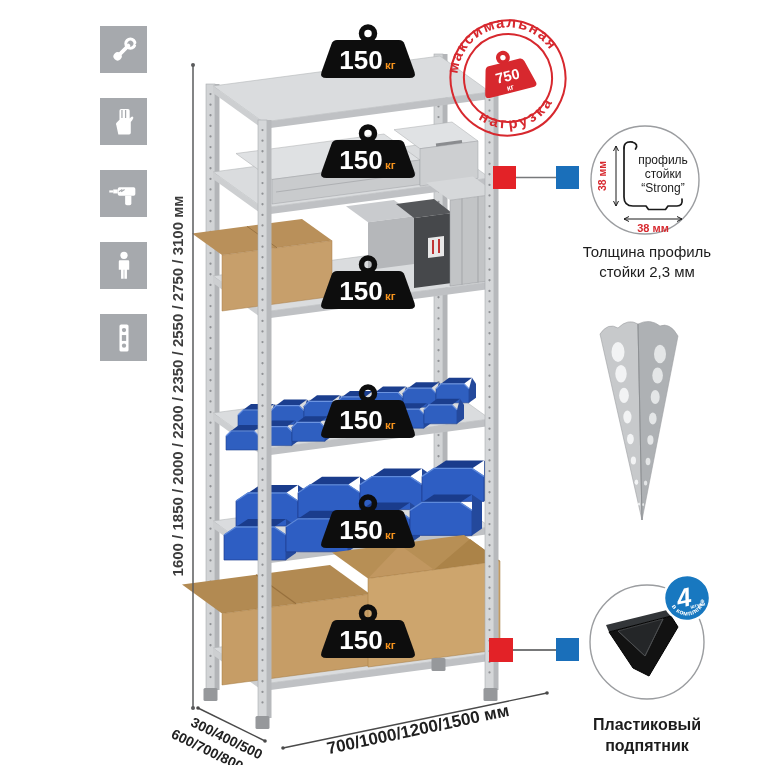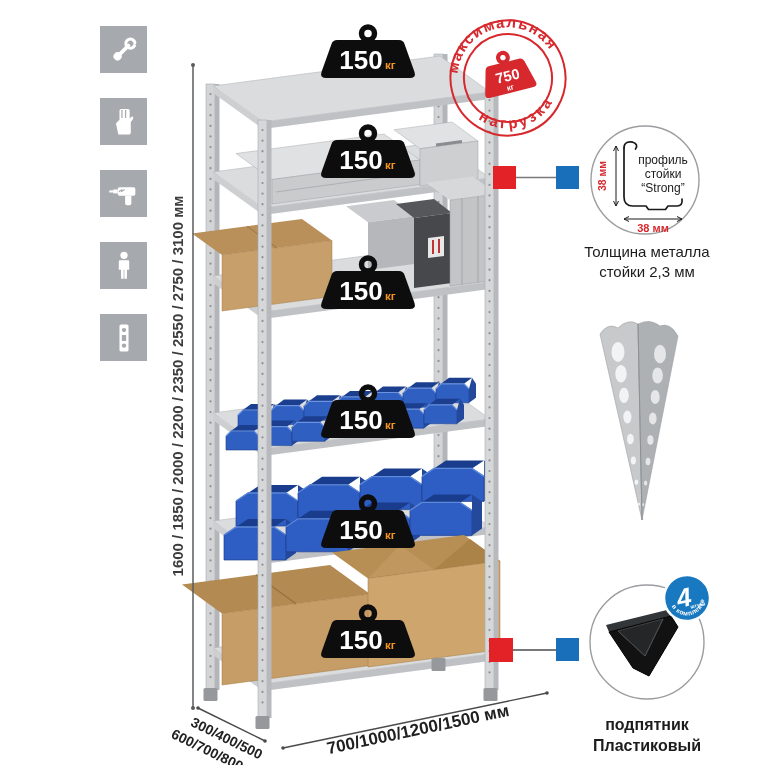--- a/index.html
+++ b/index.html
@@ -315,21 +315,21 @@
         <path d="M36 95 l5 -2.5 M36 95 l5 2.5 M94 95 l-5 -2.5 M94 95 l-5 2.5" stroke="#1a1a1a" stroke-width="1" fill="none"></path>
       </g>
       <text transform="rotate(-90 18 52)" x="18" y="52" text-anchor="middle" font-size="10.5" font-weight="bold" fill="#d7282e">38 мм</text>
       <text x="65" y="108" text-anchor="middle" font-size="11" font-weight="bold" fill="#d7282e">38 мм</text>
       <text x="75" y="40" text-anchor="middle" font-size="12" fill="#1a1a1a">профиль</text>
       <text x="75" y="54" text-anchor="middle" font-size="12" fill="#1a1a1a">стойки</text>
       <text x="75" y="68" text-anchor="middle" font-size="12" fill="#1a1a1a">“Strong”</text>
     </svg>
   </div>
   <div class="caption cap-profile">
-    <div>Толщина металла</div>
+    <div>Толщина профиль</div>
     <div>стойки 2,3 мм</div>
   </div>
 
   <div class="abs" style="left:588px;top:302px">
     <svg width="120" height="225" viewBox="0 0 120 225">
       <path d="M12 24 Q20 12 30 18 Q40 8 50 14 L54 210 Z" fill="#c7c9cb" stroke="#9da0a2" stroke-width="0.6"></path>
       <path d="M50 14 Q62 8 72 16 Q82 12 90 26 L54 210 Z" fill="#aeb1b4" stroke="#9da0a2" stroke-width="0.6"></path>
       <line x1="50" y1="14" x2="54" y2="210" stroke="#8d9093" stroke-width="1"></line>
       <g fill="#f2f3f4" transform="rotate(0)">
         <ellipse cx="30" cy="42" rx="6.5" ry="10"></ellipse>
@@ -370,22 +370,22 @@
           </defs>
         <text x="101" y="42" text-anchor="middle" font-size="26" font-weight="bold" font-style="italic" class="wtxt">4</text>
         <text x="113" y="45" text-anchor="middle" font-size="5" class="wtxt">штуки</text>
         <text font-size="6.5" font-weight="bold" letter-spacing="0.5" class="wtxt">
           <textPath href="#badgeArc" startOffset="50%" text-anchor="middle">в комплекте</textPath>
         </text>
       </g>
     </svg>
   </div>
   <div class="caption cap-foot">
+    <div>Пластиковый</div>
     <div>подпятник</div>
-    <div>Пластиковый</div>
   </div>
 
   <div class="hdim">1600 / 1850 / 2000 / 2200 / 2350 / 2550 / 2750 / 3100 мм</div>
   <div class="dim-left">
     <div>300/400/500</div>
     <div>600/700/800 мм</div>
   </div>
   <div class="dim-right">700/1000/1200/1500 мм</div>
 
 </div>

